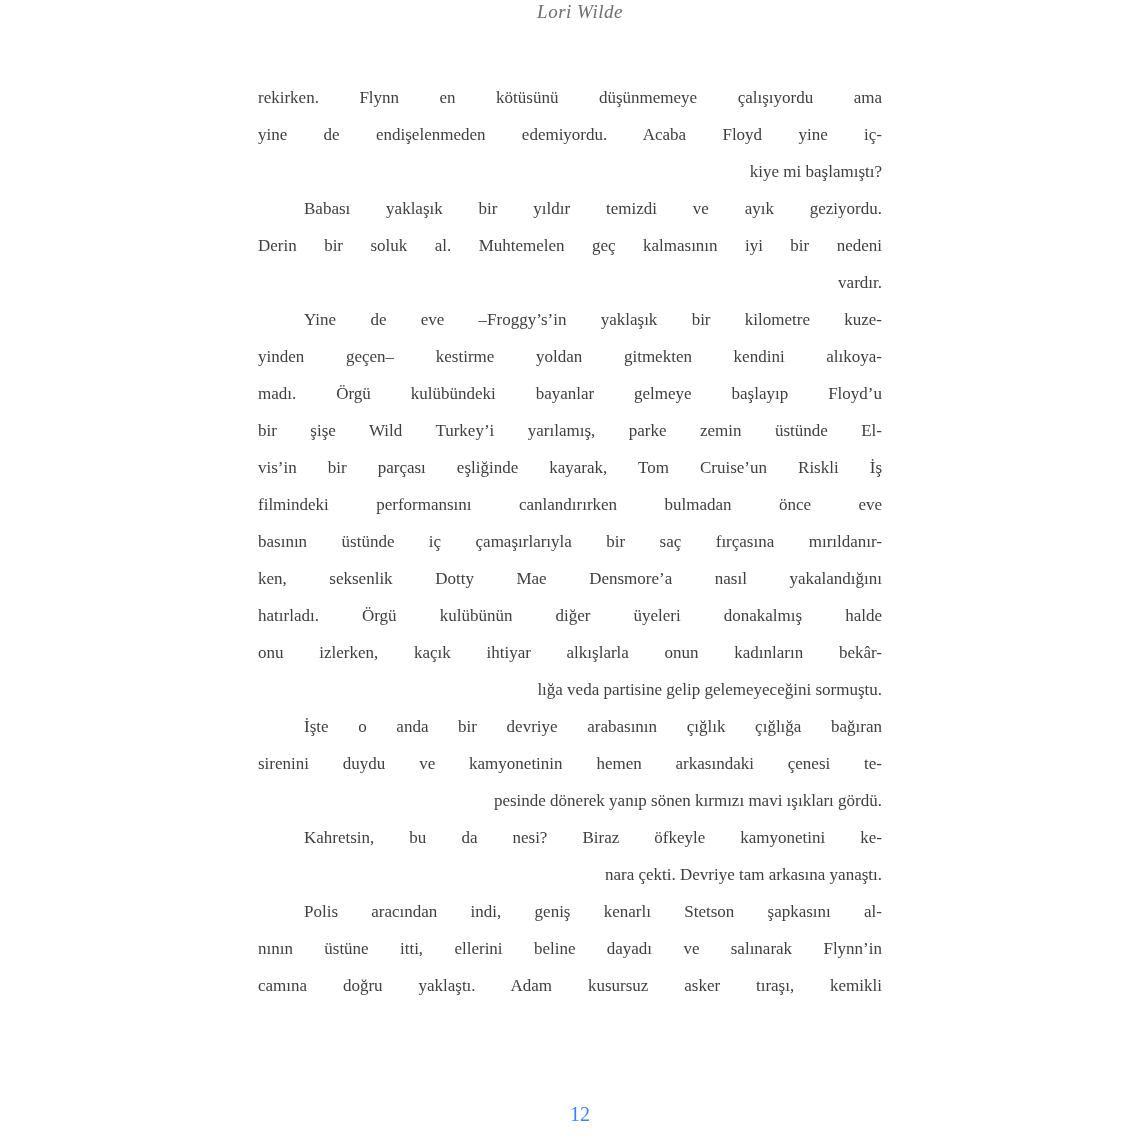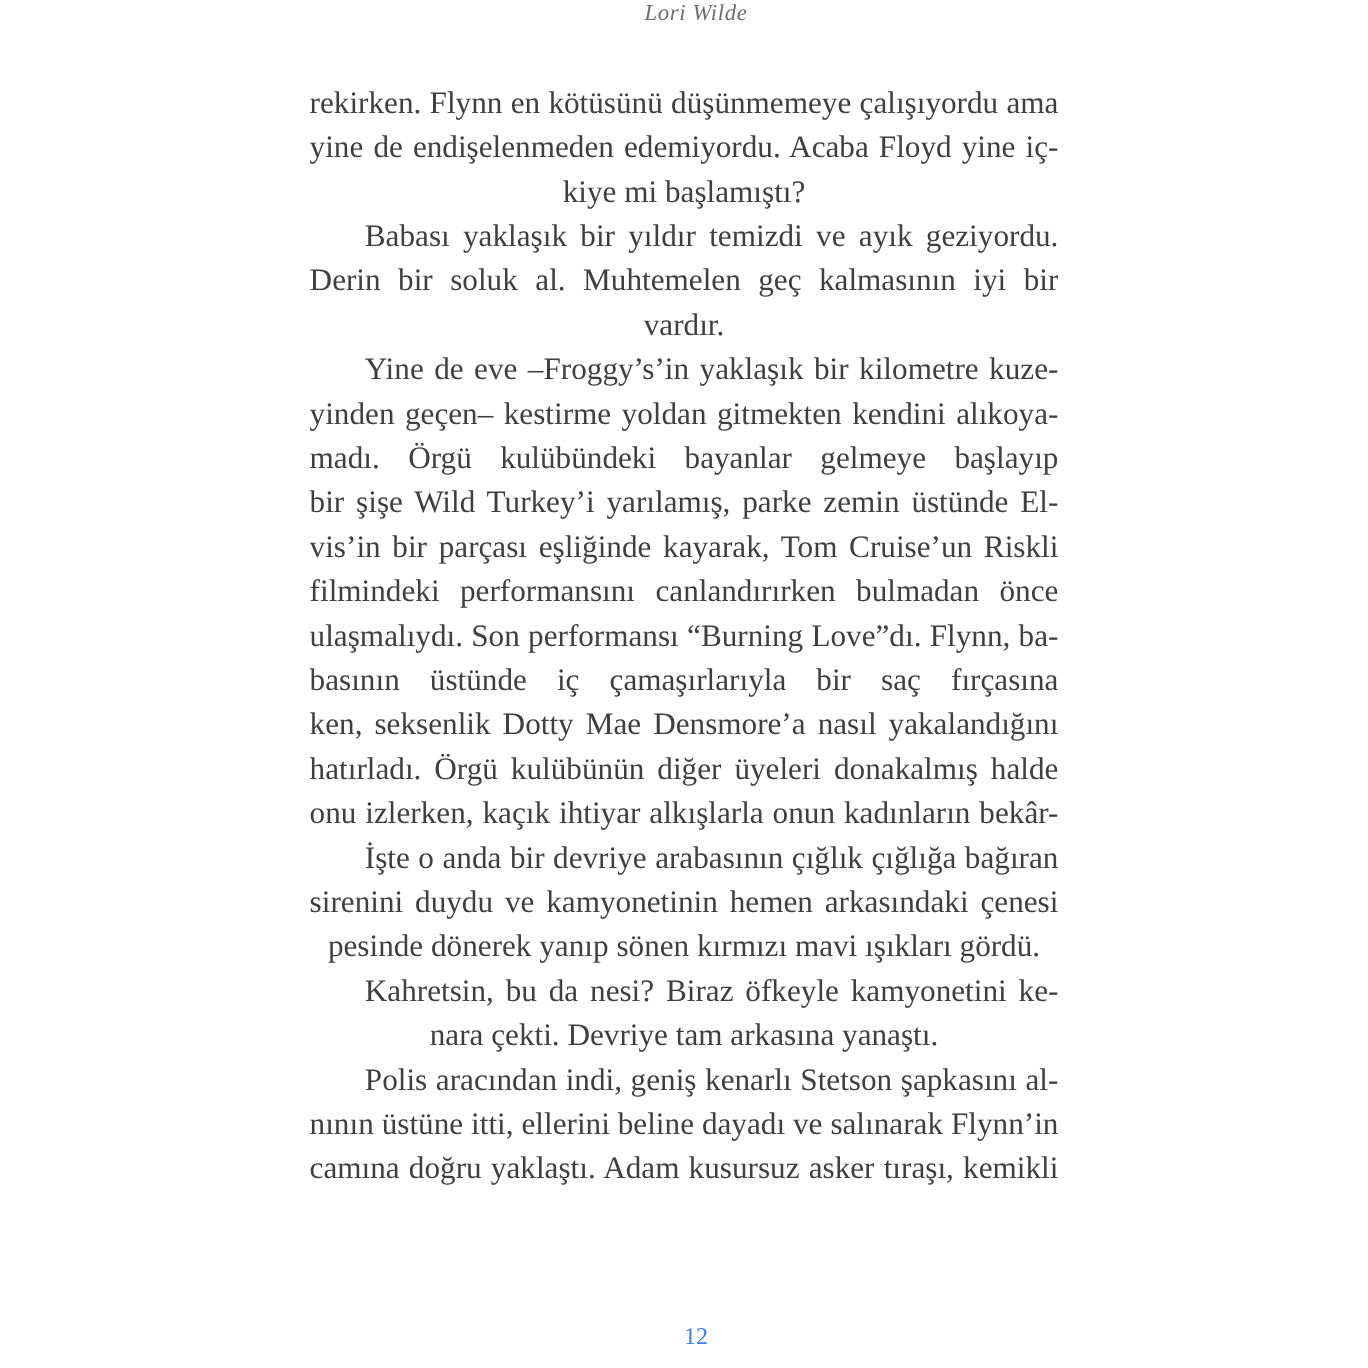--- a/index.html
+++ b/index.html
@@ -22,30 +22,30 @@
     left: 0;
     width: 100%;
     text-align: center;
     font-style: italic;
     font-size: 19px;
     color: #6e6e6e;
     letter-spacing: 0.5px;
   }
   .text-block {
     position: absolute;
-    top: 67px;
+    top: 79px;
     left: 258px;
     width: 624px;
     color: #3f3f3f;
-    font-size: 26px;
+    font-size: 17px;
   }
   .text-line {
     height: 37px;
     line-height: 37px;
-    text-align: center;
+    text-align: right;
     white-space: normal;
     overflow: hidden;
   }
   .text-line.just {
     text-align: justify;
     text-align-last: justify;
   }
   .text-line.indent {
     padding-left: 46px;
   }
@@ -73,25 +73,25 @@
       <div class="text-line"><span>kiye mi başlamıştı?</span></div>
       <div class="text-line just indent"><span class="seg-italic">Babası yaklaşık bir yıldır temizdi ve ayık geziyordu.</span></div>
       <div class="text-line just"><span class="seg-italic">Derin bir soluk al. Muhtemelen geç kalmasının iyi bir nedeni</span></div>
       <div class="text-line"><span class="seg-italic">vardır.</span></div>
       <div class="text-line just indent"><span>Yine de eve –Froggy’s’in yaklaşık bir kilometre kuze-</span></div>
       <div class="text-line just"><span>yinden geçen– kestirme yoldan gitmekten kendini alıkoya-</span></div>
       <div class="text-line just"><span>madı. Örgü kulübündeki bayanlar gelmeye başlayıp Floyd’u</span></div>
       <div class="text-line just"><span>bir şişe Wild Turkey’i yarılamış, parke zemin üstünde El-</span></div>
       <div class="text-line just"><span>vis’in bir parçası eşliğinde kayarak, Tom Cruise’un </span><span class="seg-italic">Riskli İş</span></div>
       <div class="text-line just"><span>filmindeki performansını canlandırırken bulmadan önce eve</span></div>
-      <div class="text-line just"><span>ulaşmalıydı. Son performansı “Burning Love”dı. Flynn, ba-</span></div>
       <div class="text-line just"><span>basının üstünde iç çamaşırlarıyla bir saç fırçasına mırıldanır-</span></div>
       <div class="text-line just"><span>ken, seksenlik Dotty Mae Densmore’a nasıl yakalandığını</span></div>
       <div class="text-line just"><span>hatırladı. Örgü kulübünün diğer üyeleri donakalmış halde</span></div>
       <div class="text-line just"><span>onu izlerken, kaçık ihtiyar alkışlarla onun kadınların bekâr-</span></div>
+      <div class="text-line"><span>lığa veda partisine gelip gelemeyeceğini sormuştu.</span></div>
       <div class="text-line just indent"><span>İşte o anda bir devriye arabasının çığlık çığlığa bağıran</span></div>
       <div class="text-line just"><span>sirenini duydu ve kamyonetinin hemen arkasındaki çenesi te-</span></div>
       <div class="text-line"><span>pesinde dönerek yanıp sönen kırmızı mavi ışıkları gördü.</span></div>
       <div class="text-line just indent"><span class="seg-italic">Kahretsin, bu da nesi?</span><span> Biraz öfkeyle kamyonetini ke-</span></div>
       <div class="text-line"><span>nara çekti. Devriye tam arkasına yanaştı.</span></div>
       <div class="text-line just indent"><span>Polis aracından indi, geniş kenarlı Stetson şapkasını al-</span></div>
       <div class="text-line just"><span>nının üstüne itti, ellerini beline dayadı ve salınarak Flynn’in</span></div>
       <div class="text-line just"><span>camına doğru yaklaştı. Adam kusursuz asker tıraşı, kemikli</span></div>
     </div>
 

